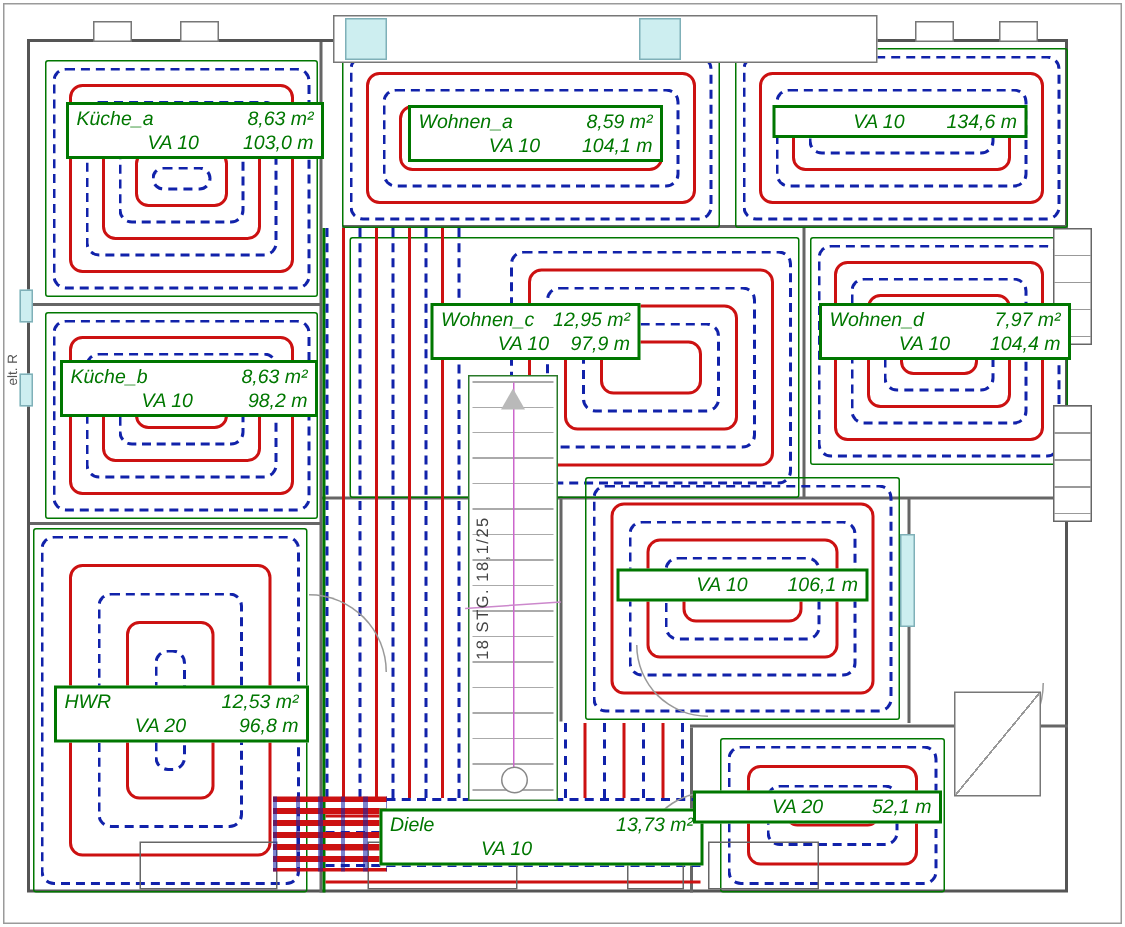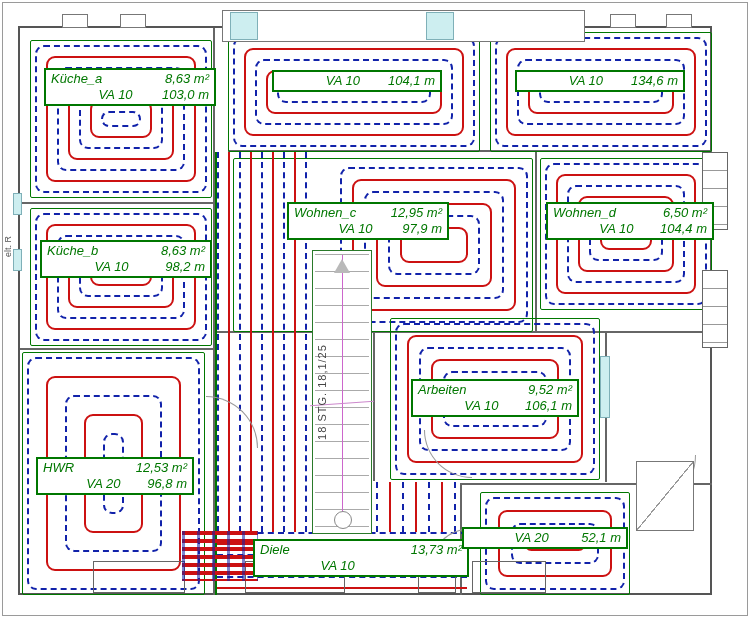--- a/index.html
+++ b/index.html
@@ -230,76 +230,76 @@
         <span class="nm">Küche_a</span>
         <span class="ar">8,63 m²</span>
       </div>
       <div class="lrow">
         <span class="va">VA 10</span>
         <span class="ln">103,0 m</span>
       </div>
     </div>
     <div class="room-label abs" style="left: 272px; top: 70px; width: 170px; height: auto;">
       <div class="lrow">
+        <span class="nm">Wohnen_a</span>
+        <span class="ar">8,59 m²</span>
+      </div>
+      <div class="lrow">
         <span class="va">VA 10</span>
         <span class="ln">104,1 m</span>
       </div>
     </div>
     <div class="room-label abs" style="left: 515px; top: 70px; width: 170px; height: auto;">
       <div class="lrow">
         <span class="va">VA 10</span>
         <span class="ln">134,6 m</span>
       </div>
     </div>
-    <div class="room-label abs" style="left: 287px; top: 202px; width: 162px; height: auto;">
+    <div class="room-label abs" style="left: 287px; top: 202px; width: 140px; height: auto;">
       <div class="lrow">
         <span class="nm">Wohnen_c</span>
         <span class="ar">12,95 m²</span>
       </div>
       <div class="lrow">
         <span class="va">VA 10</span>
         <span class="ln">97,9 m</span>
       </div>
     </div>
     <div class="room-label abs" style="left: 546px; top: 202px; width: 168px; height: auto;">
       <div class="lrow">
         <span class="nm">Wohnen_d</span>
-        <span class="ar">6,50 m²</span>
+        <span class="ar">7,97 m²</span>
       </div>
       <div class="lrow">
         <span class="va">VA 10</span>
         <span class="ln">104,4 m</span>
       </div>
     </div>
     <div class="room-label abs" style="left: 40px; top: 240px; width: 172px; height: auto;">
       <div class="lrow">
         <span class="nm">Küche_b</span>
         <span class="ar">8,63 m²</span>
       </div>
       <div class="lrow">
         <span class="va">VA 10</span>
         <span class="ln">98,2 m</span>
       </div>
     </div>
-    <div class="room-label abs" style="left: 36px; top: 457px; width: 158px; height: auto;">
+    <div class="room-label abs" style="left: 36px; top: 457px; width: 170px; height: auto;">
       <div class="lrow">
         <span class="nm">HWR</span>
         <span class="ar">12,53 m²</span>
       </div>
       <div class="lrow">
         <span class="va">VA 20</span>
         <span class="ln">96,8 m</span>
       </div>
     </div>
     <div class="room-label abs" style="left: 411px; top: 379px; width: 168px; height: auto;">
       <div class="lrow">
-        <span class="nm">Arbeiten</span>
-        <span class="ar">9,52 m²</span>
-      </div>
-      <div class="lrow">
         <span class="va">VA 10</span>
         <span class="ln">106,1 m</span>
       </div>
     </div>
     <div class="room-label abs" style="left: 253px; top: 539px; width: 216px; height: auto;">
       <div class="lrow">
         <span class="nm">Diele</span>
         <span class="ar">13,73 m²</span>
       </div>
       <div class="lrow">

